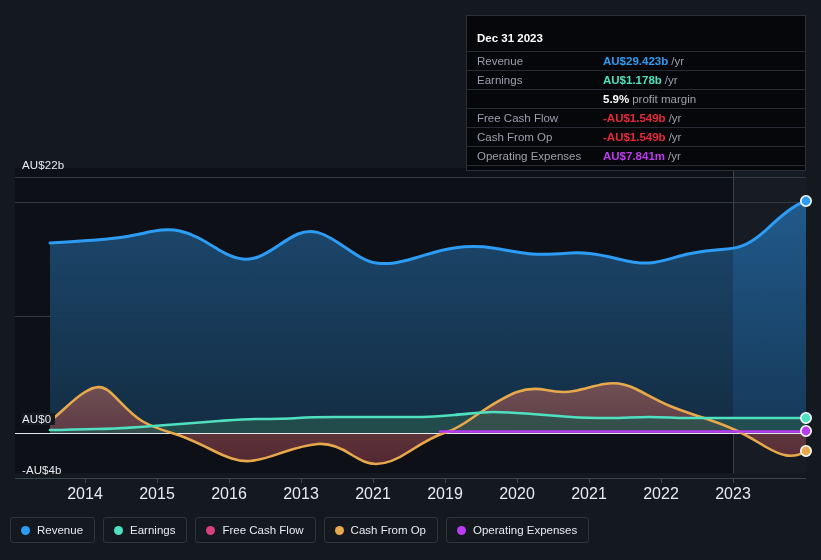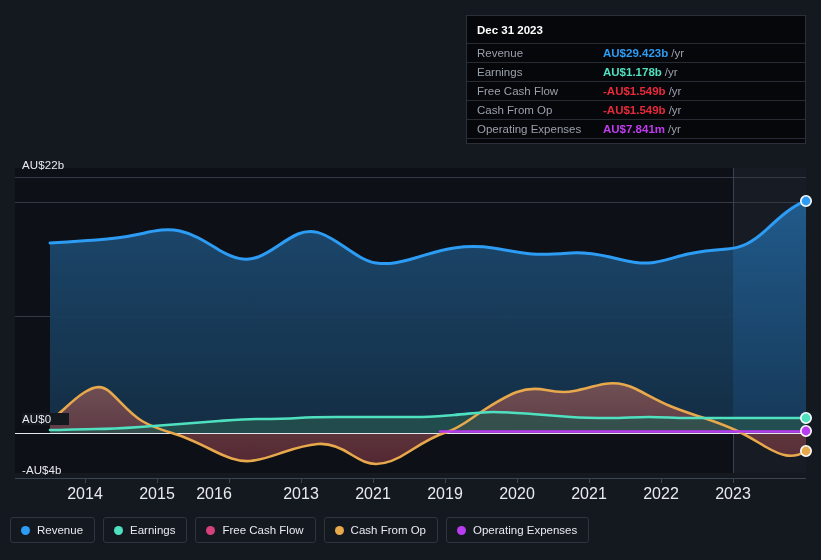--- a/index.html
+++ b/index.html
@@ -28,21 +28,21 @@
   
   .axis-label {
     position: absolute;
     color: #e8eaee;
     font-size: 11.5px;
     letter-spacing: 0.1px;
     white-space: nowrap;
     pointer-events: none;
   }
   #ylabel-top   { left: 22px;  top: 159px; }
-  #ylabel-zero  { left: 22px;  top: 413px; background:#14181f; padding-right:18px; }
+  #ylabel-zero  { left: 22px;  top: 413px; background:#14181f; padding-right:4px; }
   #ylabel-bot   { left: 22px;  top: 464px; }
 
   .xtick {
     position: absolute;
     top: 485px;
     color: #e8eaee;
     font-size: 16px;
     transform: translateX(-50%);
     white-space: nowrap;
     pointer-events: none;
@@ -55,21 +55,21 @@
     width: 340px;
     background: #06070a;
     border: 1px solid #2a2f3a;
     padding: 0 0 4px 0;
     z-index: 20;
   }
   #tooltip-date {
     color: #ffffff;
     font-size: 11.5px;
     font-weight: bold;
-    padding: 8px 10px 7px 10px;
+    padding: 16px 10px 7px 10px;
   }
   .tt-row {
     display: flex;
     align-items: center;
     border-top: 1px solid #272b33;
     padding: 3px 10px 3px 10px;
     min-height: 17.4px;
   }
   .tt-label {
     width: 126px;
@@ -273,21 +273,21 @@
     </svg>
   </div>
 
   <div class="axis-label" id="ylabel-top">AU$22b</div>
   <div class="axis-label" id="ylabel-zero">AU$0</div>
   <div class="axis-label" id="ylabel-bot">-AU$4b</div>
 
   <div id="xticks">
     <div class="xtick" style="left:85px">2014</div>
     <div class="xtick" style="left:157px">2015</div>
-    <div class="xtick" style="left:214px">2016</div>
+    <div class="xtick" style="left:229px">2016</div>
     <div class="xtick" style="left:301px">2013</div>
     <div class="xtick" style="left:373px">2021</div>
     <div class="xtick" style="left:445px">2019</div>
     <div class="xtick" style="left:517px">2020</div>
     <div class="xtick" style="left:589px">2021</div>
     <div class="xtick" style="left:661px">2022</div>
     <div class="xtick" style="left:733px">2023</div>
   </div>
 
   <div id="tooltip">
@@ -298,20 +298,25 @@
       <div class="tt-value" style="color:#2d9cf5">AU$29.423b</div>
       <div class="tt-suffix">/yr</div>
     </div>
 
     <div class="tt-row">
       <div class="tt-label">Earnings</div>
       <div class="tt-value" style="color:#4fe0c0">AU$1.178b</div>
       <div class="tt-suffix">/yr</div>
     </div>
 
+    <div class="tt-row">
+      <div class="tt-label"></div>
+      <div class="tt-value" style="color:#ffffff">5.9%</div>
+      <div class="tt-suffix">profit margin</div>
+    </div>
 
     <div class="tt-row">
       <div class="tt-label">Free Cash Flow</div>
       <div class="tt-value" style="color:#e8293b">-AU$1.549b</div>
       <div class="tt-suffix">/yr</div>
     </div>
 
     <div class="tt-row">
       <div class="tt-label">Cash From Op</div>
       <div class="tt-value" style="color:#e8293b">-AU$1.549b</div>

